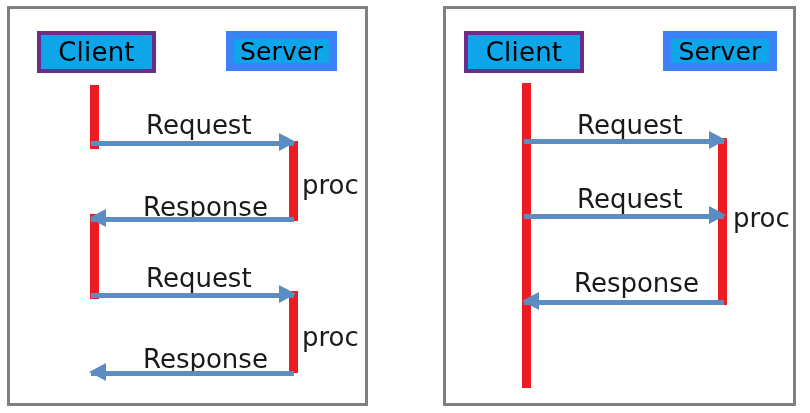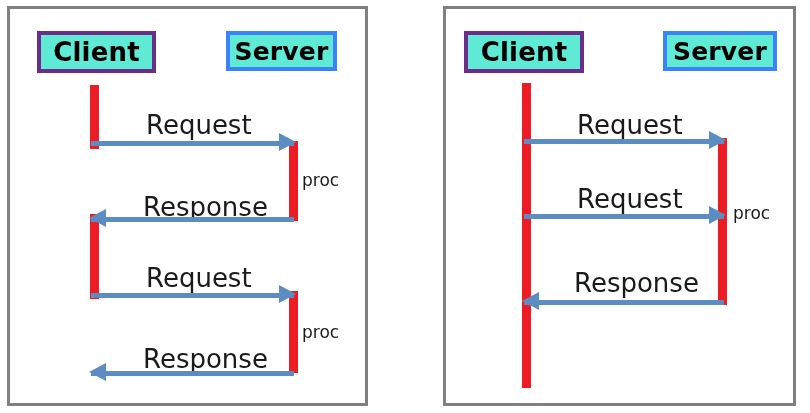--- a/index.html
+++ b/index.html
@@ -20,30 +20,30 @@
     border: 3px solid #808080;
     background: #ffffff;
     box-sizing: border-box;
   }
   #panel-left  { left: 7px;   top: 6px; width: 361px; height: 400px; }
   #panel-right { left: 443px; top: 6px; width: 353px; height: 400px; }
 
   .lane-box {
     position: absolute;
     box-sizing: border-box;
-    background: #5eead4;
+    background: #0ea5e9;
     display: flex;
     align-items: center;
     justify-content: center;
-    font-weight: bold;
+    font-weight: normal;
     color: #000000;
     letter-spacing: .2px;
   }
   .lane-box.client { border: 4px solid #6B2D87; }
-  .lane-box.server { border: 4px solid #3b82f6; }
+  .lane-box.server { border: 8px solid #3b82f6; }
 
   
   .actbar {
     position: absolute;
     background: #ED1C24;
   }
 
   
   .msg {
     position: absolute;
@@ -78,21 +78,21 @@
     position: absolute;
     color: #1A1A1A;
     white-space: nowrap;
     font-size: 26px;
     line-height: 1;
   }
   .proc-label {
     position: absolute;
     color: #1A1A1A;
     white-space: nowrap;
-    font-size: 17px;
+    font-size: 26px;
     line-height: 1;
   }
 </style>
 </head>
 <body>
 
 <div class="panel" id="panel-left">
 
   <div class="lane-box client" style="left:27px; top:22px; width:119px; height:42px; font-size:26px;">Client</div>
 

